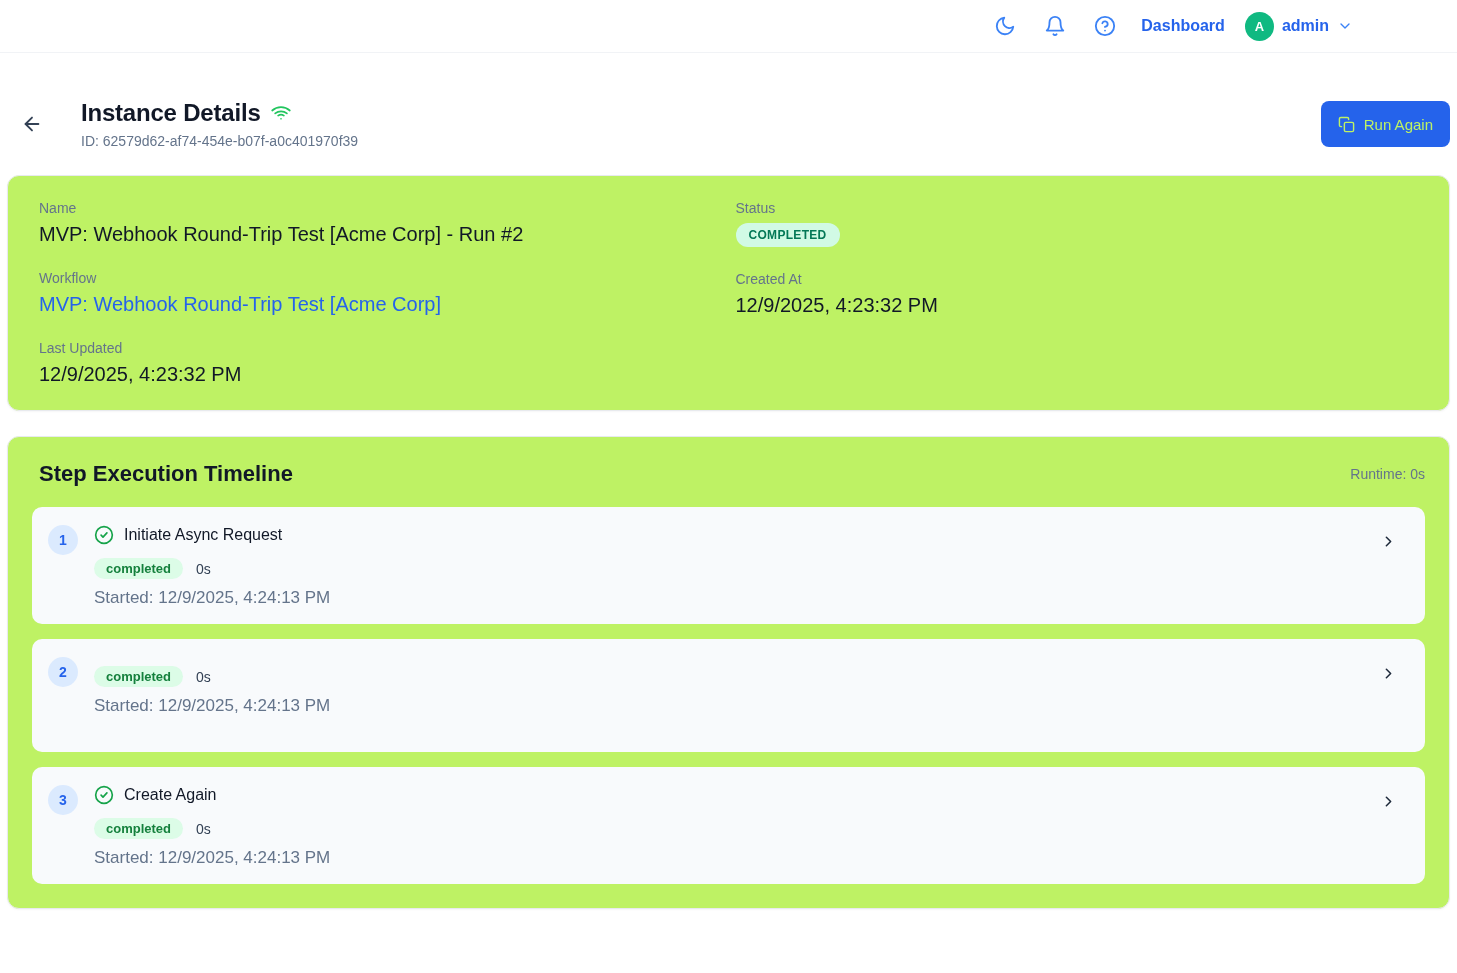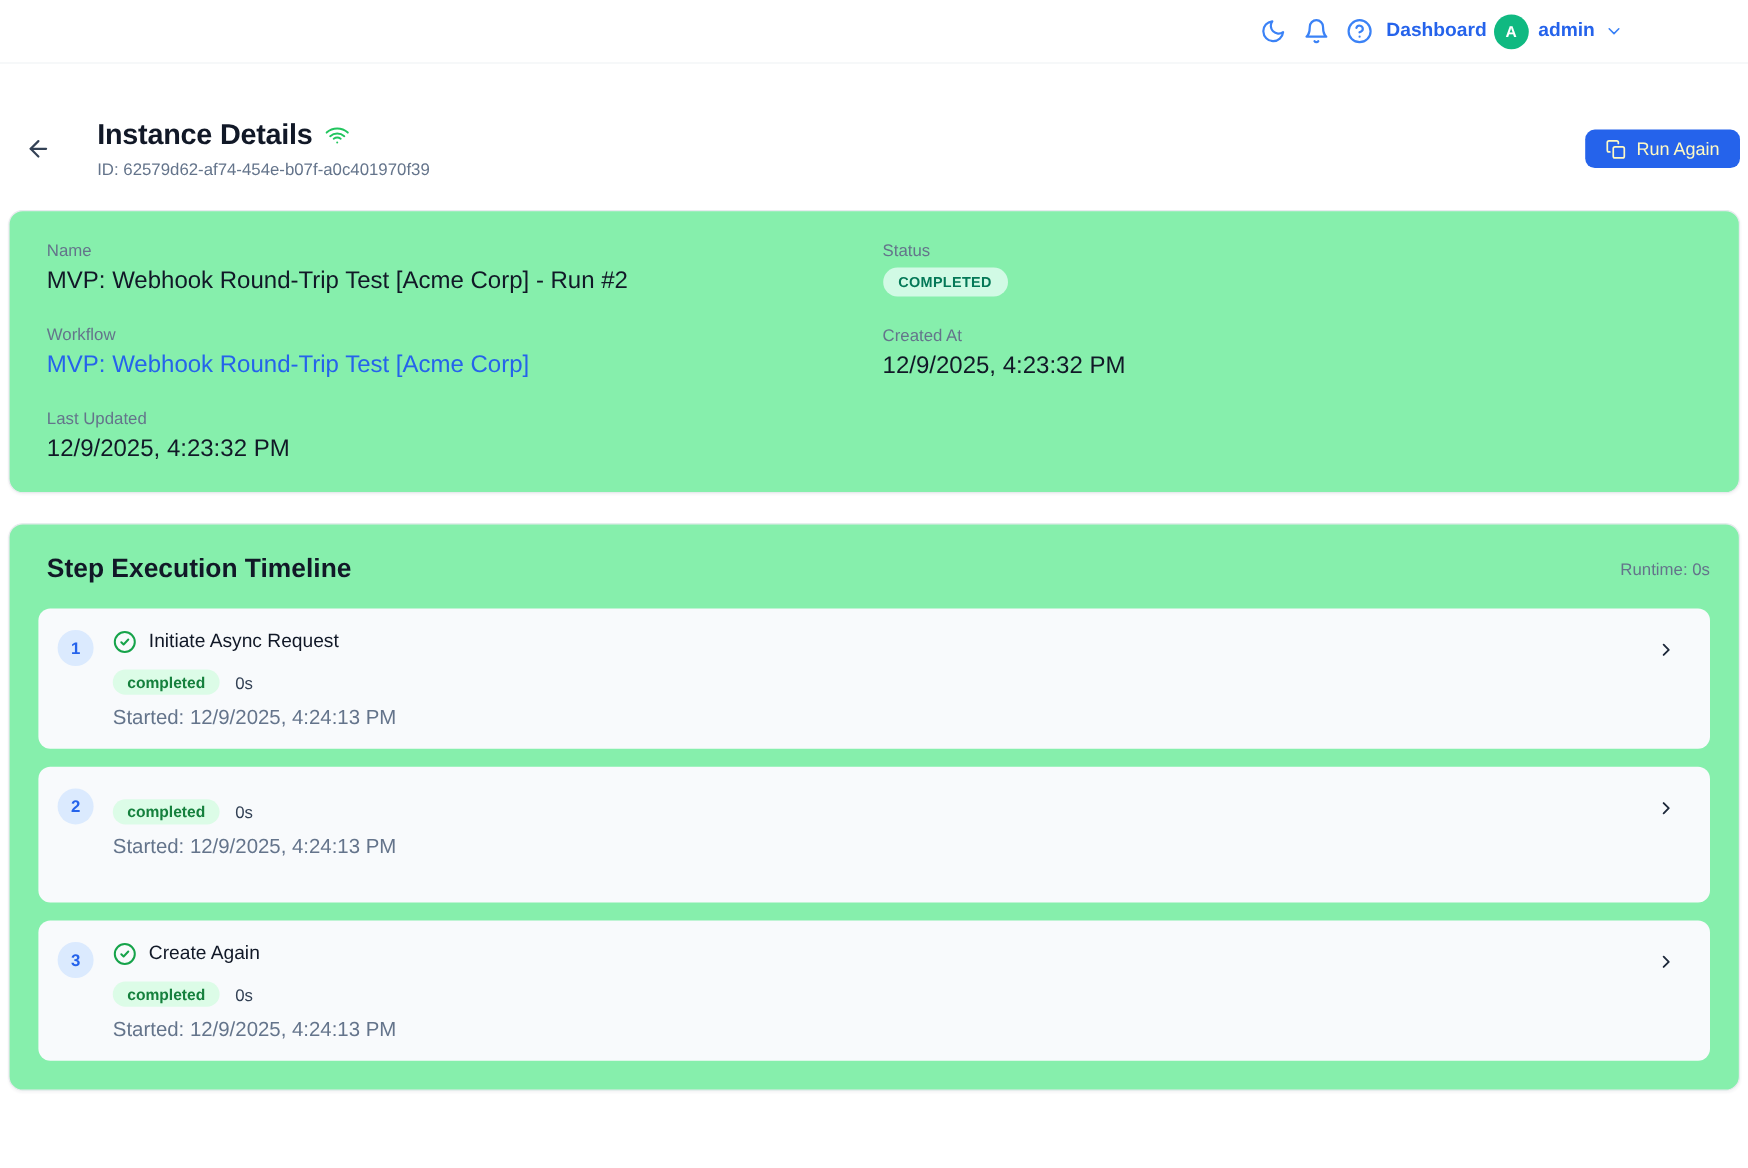--- a/index.html
+++ b/index.html
@@ -31,21 +31,21 @@
   
   .navbar{
     height:53px;
     background:#ffffff;
     border-bottom:1px solid #f1f3f6;
     display:flex;
     align-items:center;
     justify-content:flex-end;
     padding-right:104px;
   }
-  .nav-right{display:flex;align-items:center;}
+  .nav-right{display:flex;align-items:center;gap:14px;}
   .icon-btn{
     background:none;border:none;cursor:pointer;
     width:36px;height:36px;
     display:flex;align-items:center;justify-content:center;
     color:#3b82f6;
   }
   .nav-link{
     color:var(--link-blue);
     font-size:16px;font-weight:600;
     text-decoration:none;
@@ -76,30 +76,30 @@
   }
   .title-block{margin-left:32px;}
   .title-row{display:flex;align-items:center;gap:10px;}
   .page-title{font-size:24px;font-weight:700;color:var(--text-dark);letter-spacing:-0.2px;}
   .wifi{color:var(--wifi-green);}
   .instance-id{margin-top:6px;font-size:14px;color:var(--text-muted);}
   .run-again{
     margin-left:auto;
     background:var(--accent-blue);
     border:none;border-radius:8px;
-    color:#fef9c3;font-size:15px;font-weight:500;
+    color:#bef264;font-size:15px;font-weight:500;
     font-family:inherit;
-    height:32px;padding:0 17px;
+    height:46px;padding:0 17px;
     display:flex;align-items:center;gap:9px;
     cursor:pointer;
   }
 
   
   .card{
-    background:#86efac;
+    background:#bef264;
     border:1px solid var(--card-border);
     border-radius:12px;
     box-shadow:0 1px 2px rgba(16,24,40,.04);
     padding:24px;
   }
   .details-card{display:flex;}
   .col{width:50%;display:flex;flex-direction:column;gap:24px;padding-left:7px;}
   .field .label{font-size:14px;color:var(--text-muted);margin-bottom:7px;}
   .field .value{font-size:20px;color:var(--text-dark);}
   .field .value.link{color:var(--link-blue);cursor:pointer;text-decoration:none;display:inline-block;}

